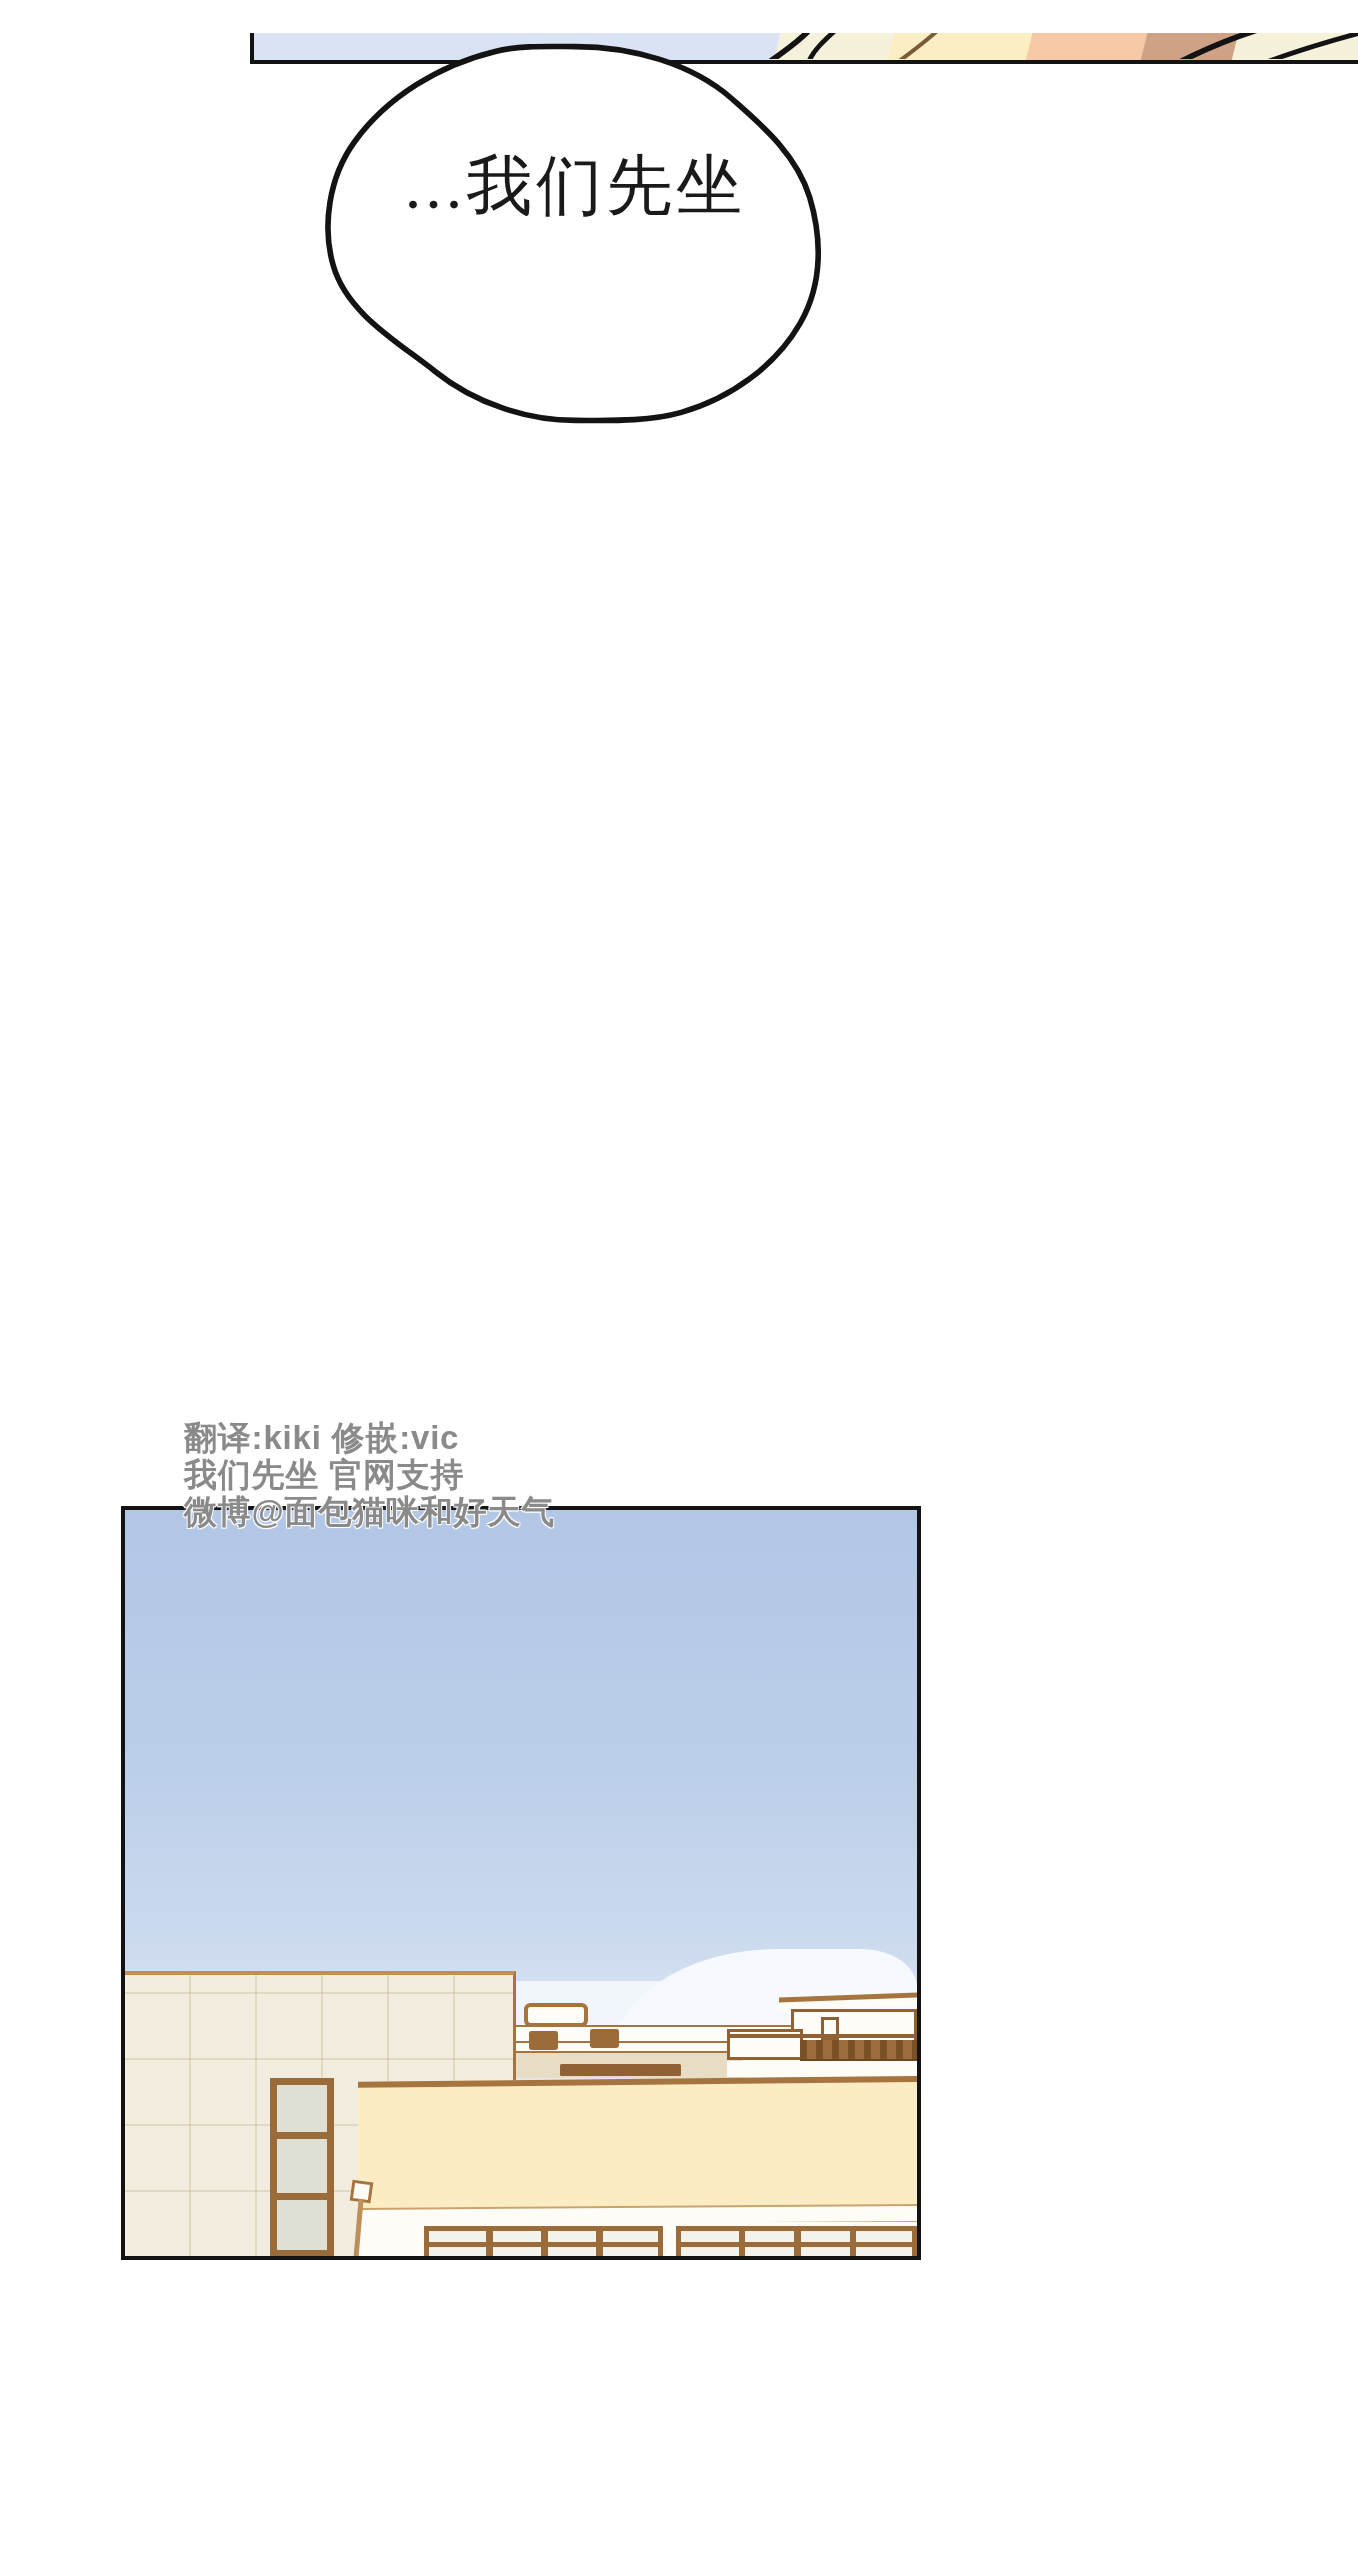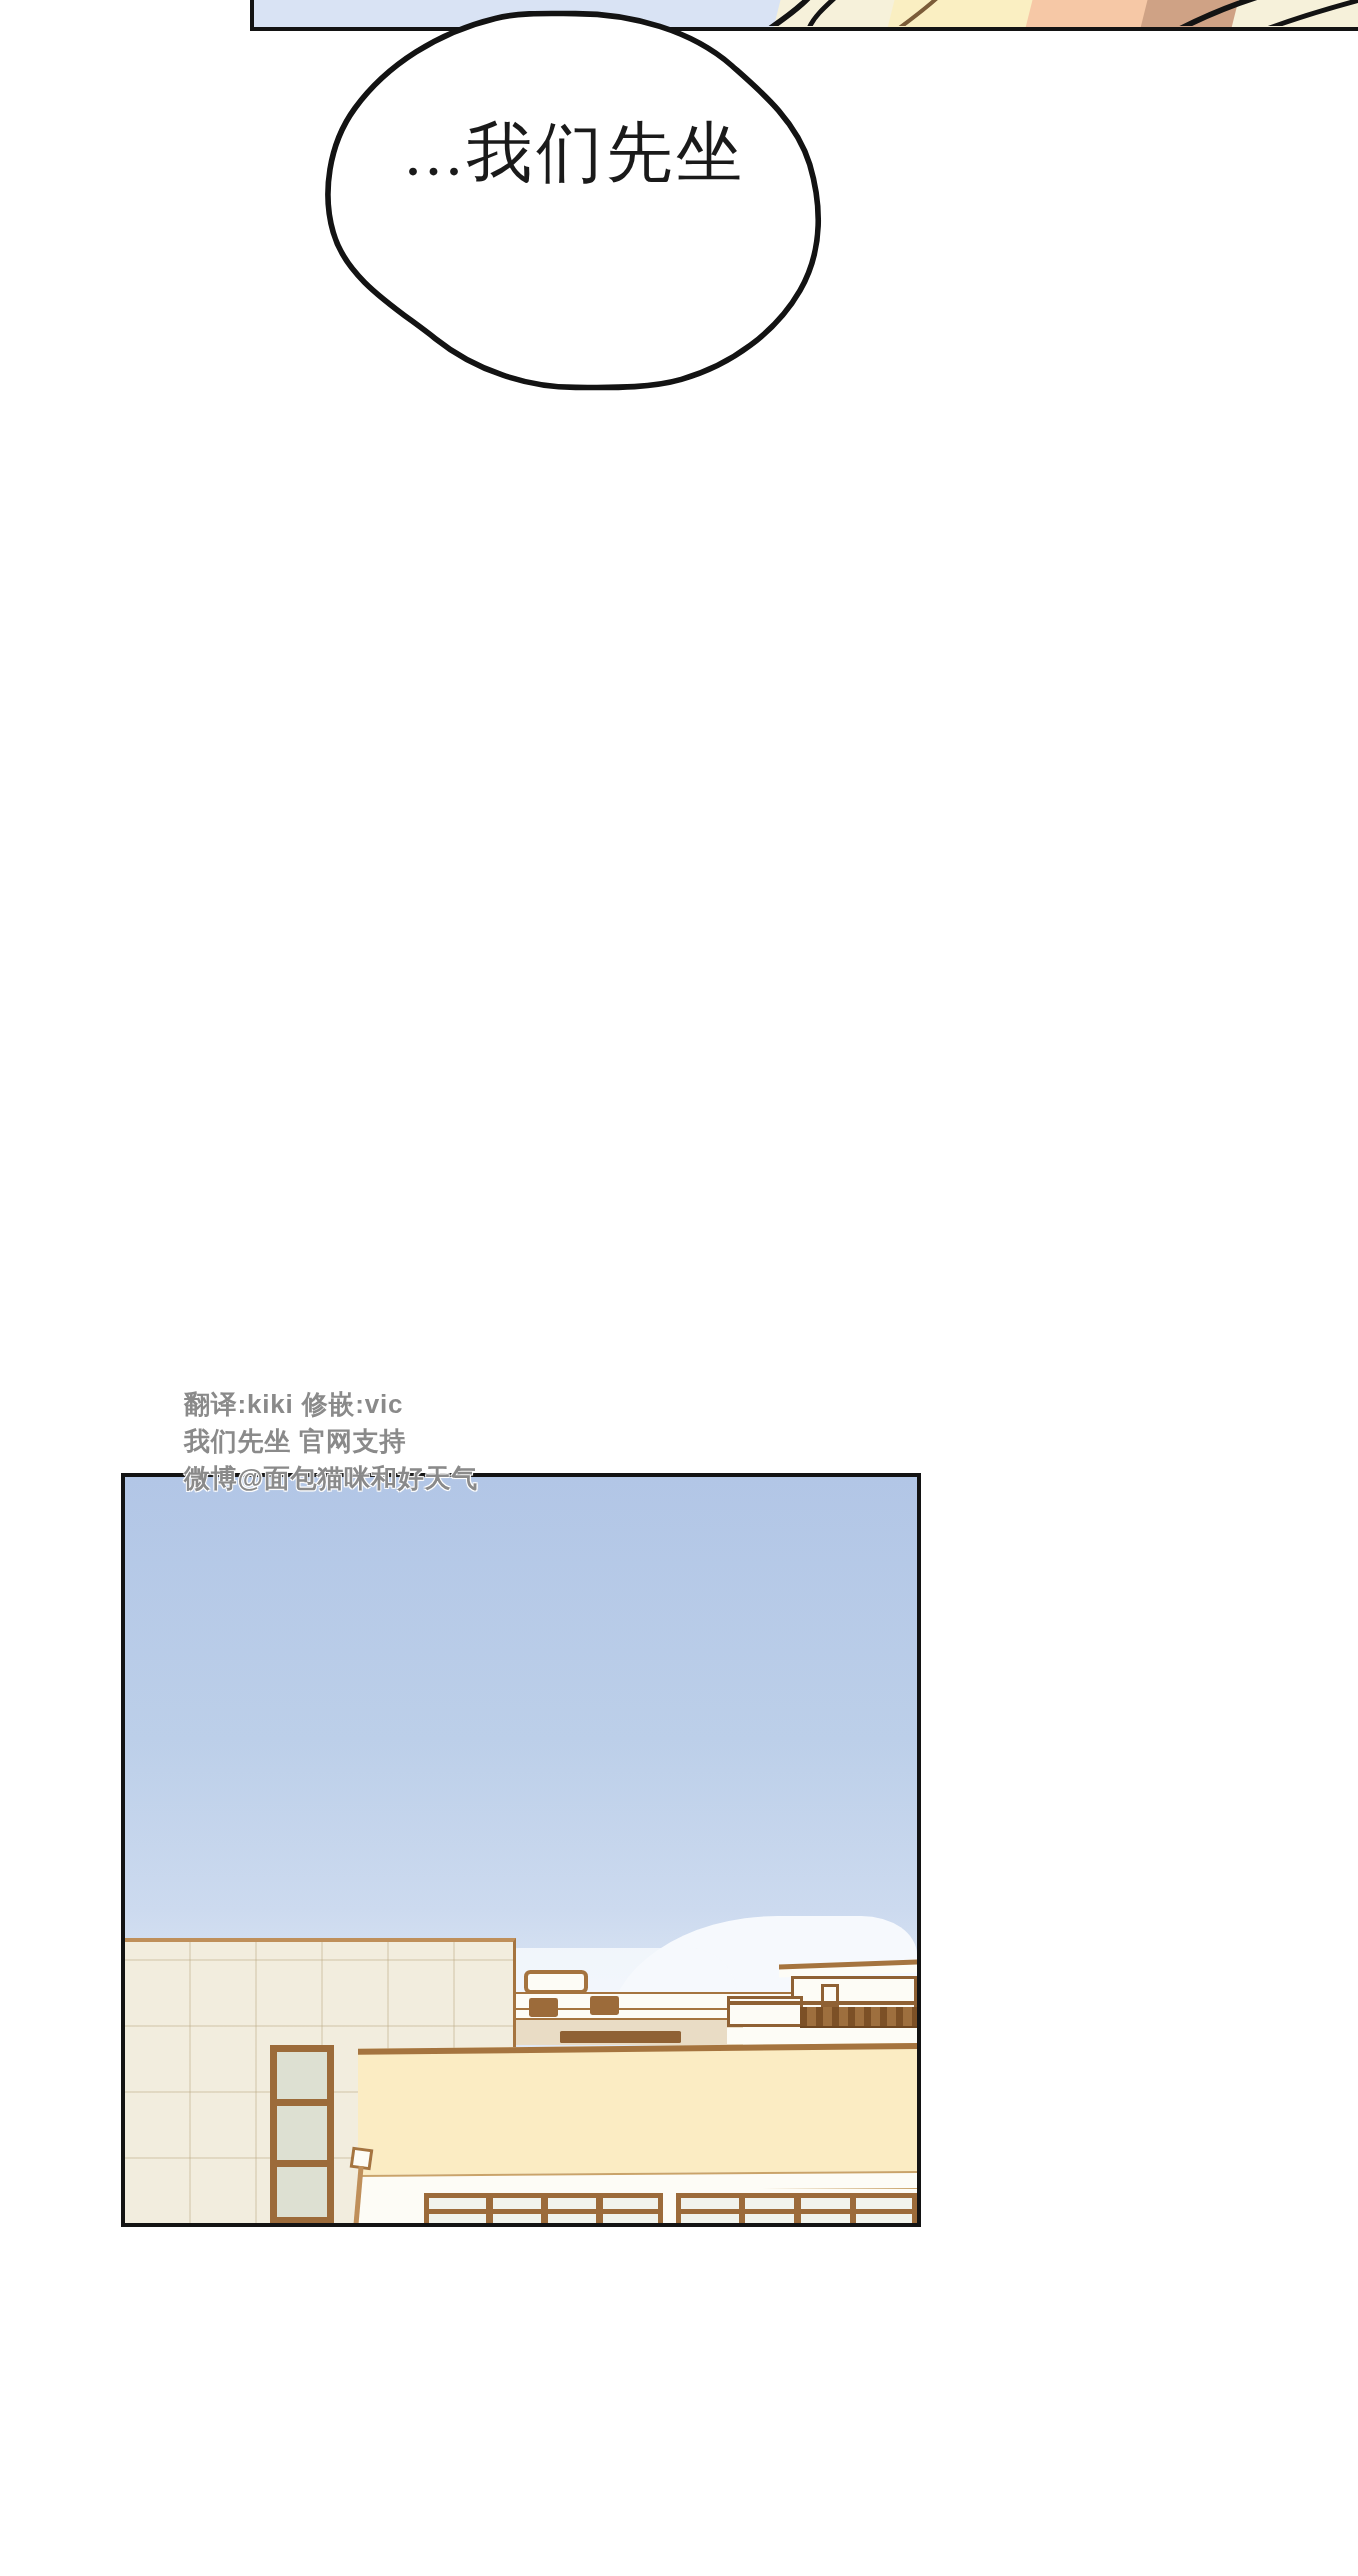--- a/index.html
+++ b/index.html
@@ -1,21 +1,21 @@
 <!DOCTYPE html>
 <html style="--page-bg: #ffffff; --ink: #131313; --bubble-text: #1a1a1a; --credits-gray: #8a8a8a; --top-sky: #d9e3f4; --hair-cream: #f6f1da; --hair-yellow: #faefc2; --skin-peach: #f6c8a6; --shade-tan: #cfa285; --sky-top: #b2c6e6; --sky-horizon: #dfe8f5; --cloud: #f6f9fd; --building-cream: #f2edde; --trim-tan: #bf8f5a; --trim-brown: #a5743f; --frame-brown: #9c6b3a; --dark-brown: #8f6134; --railing-dark: #7c5026; --glass: #dde0d2; --awning: #fbecc3; --ledge-cream: #e9dcc5; --wall-white: #fdfcf6; --fascia-line: #c9a36a;font-size:13px"><head>
 <meta charset="utf-8">
 <style>
   html,body{margin:0;padding:0;}
   body{
     width:1359px;height:2576px;position:relative;overflow:hidden;
     background:var(--page-bg,#ffffff);
     font-family:"Liberation Sans","DejaVu Sans",sans-serif;
   }
-  .page{position:absolute;inset:0;}
+  .page{position:absolute;inset:0;margin-top:33px;}
 
   
   .top-panel{
     position:absolute;left:250px;top:0;width:1109px;height:31px;
     box-sizing:border-box;border-left:4px solid var(--ink,#131313);
     border-bottom:4.8px solid var(--ink,#131313);
     background:var(--top-sky,#d9e3f4);overflow:hidden;z-index:1;
   }
   .tp-stripe{position:absolute;top:-6.4px;height:48px;transform:skewX(-14deg);}
   .tp-c1{left:522px;width:129px;background:var(--hair-cream,#f6f1da);}
@@ -30,21 +30,21 @@
   .bubble-text{
     position:absolute;left:310px;top:114px;width:531px;z-index:3;text-align:center;
     font-family:"Liberation Serif","DejaVu Serif",serif;
     font-size:66px;line-height:1.17;letter-spacing:4px;
     color:var(--bubble-text,#1a1a1a);
   }
 
   
   .credits{
     position:absolute;left:184px;top:1386px;z-index:5;
-    font-weight:bold;font-size:26px;line-height:37px;letter-spacing:0.8px;
+    font-weight:bold;font-size:33px;line-height:37px;letter-spacing:0.8px;
     color:var(--credits-gray,#8a8a8a);
     text-shadow:0 0 2.4px #fff,0.8px 0.8px 0 #fff,-0.8px -0.8px 0 #fff,0.8px -0.8px 0 #fff,-0.8px 0.8px 0 #fff;
   }
 
   
   .panel{
     position:absolute;left:121px;top:1473px;width:800px;height:754px;z-index:4;
     box-sizing:border-box;border:4px solid var(--ink,#131313);overflow:hidden;
   }
   .panel *{position:absolute;box-sizing:border-box;}

